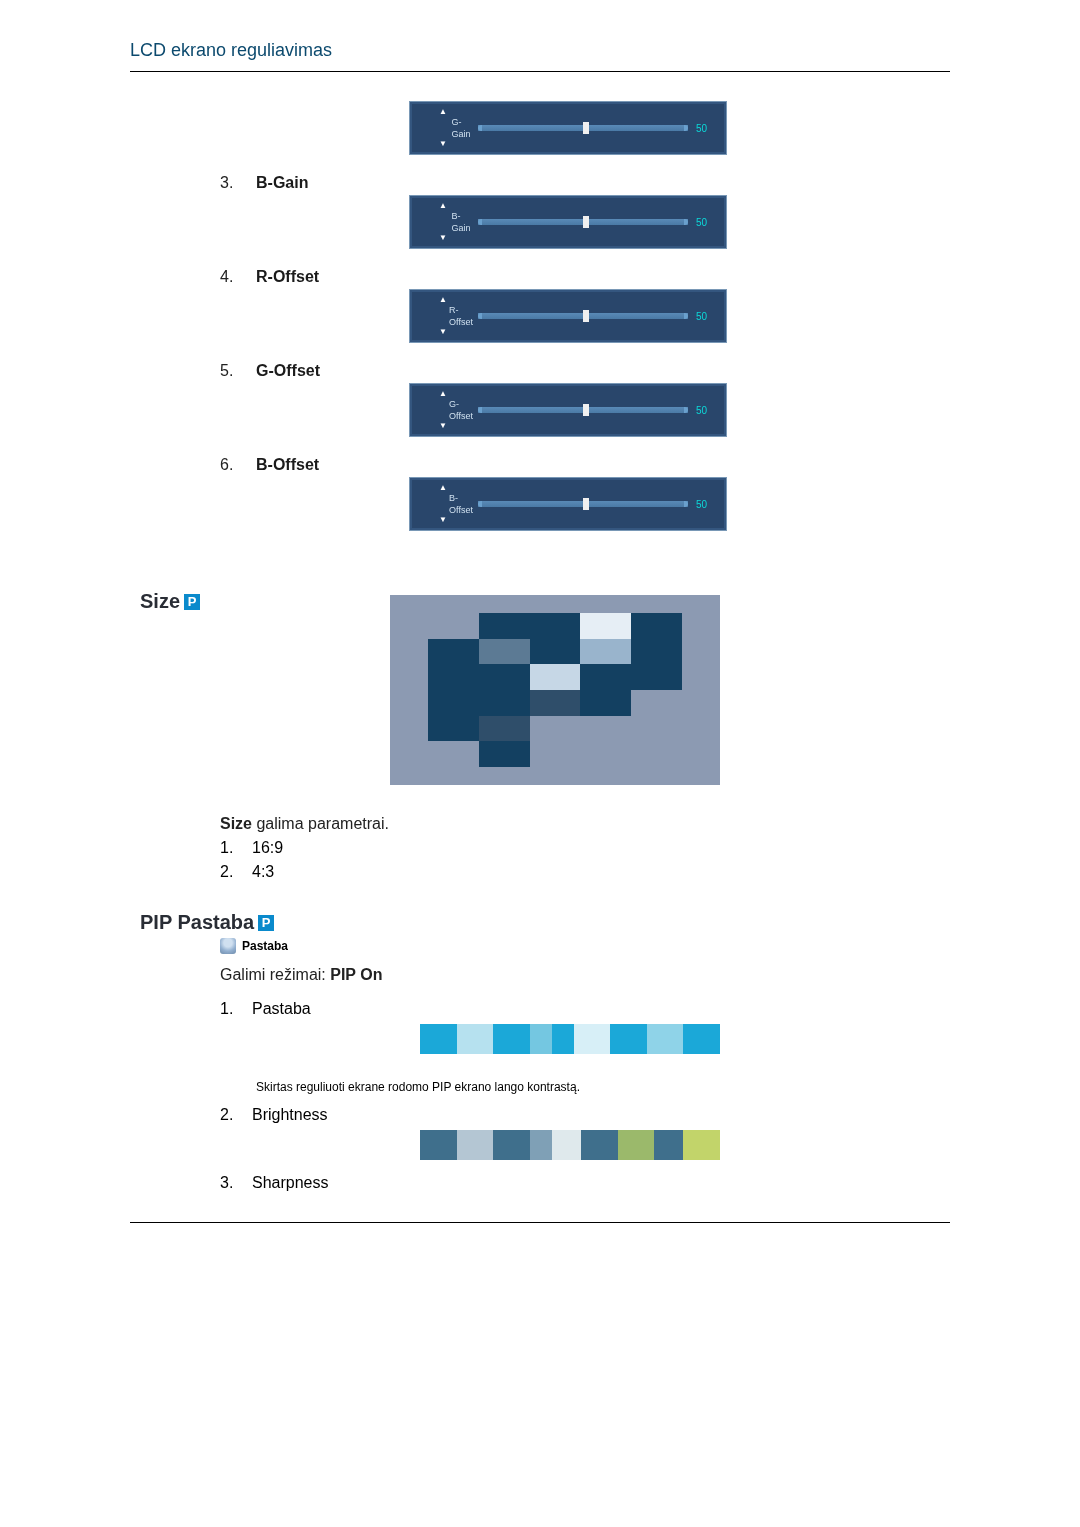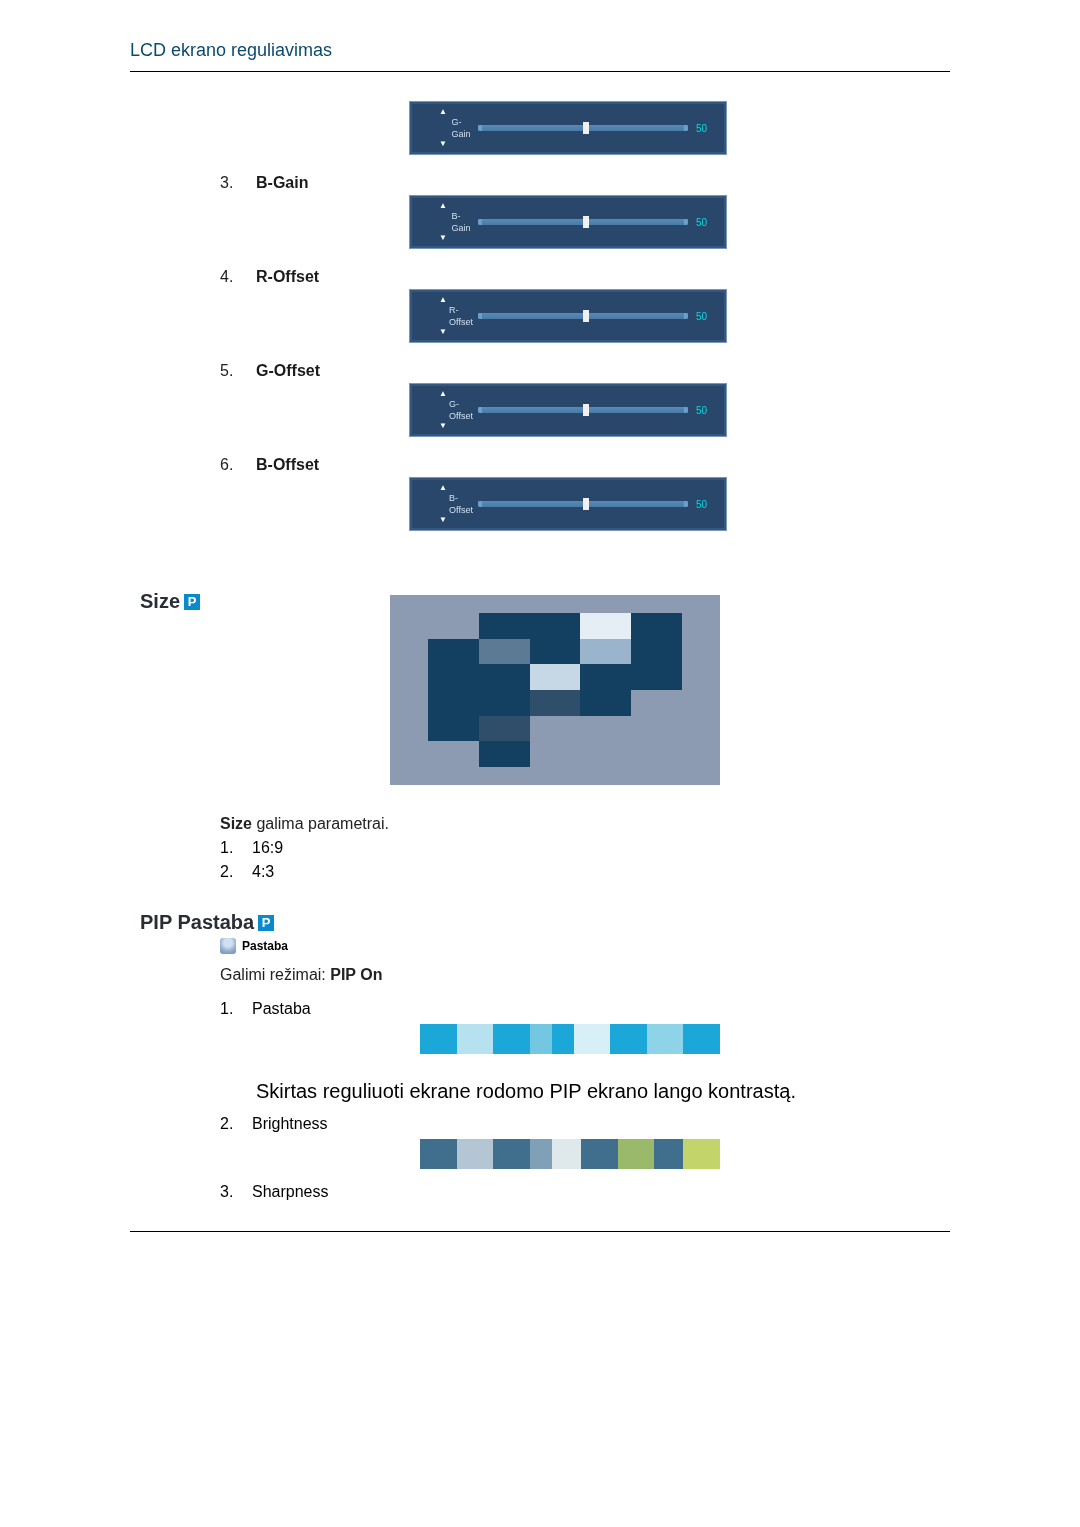--- a/index.html
+++ b/index.html
@@ -183,21 +183,21 @@
     margin: 6px 0 8px 290px;
     width: 300px;
   }
   .bar-img {
     width: 100%;
     height: 30px;
     display: flex;
   }
   .sub-para {
     padding: 18px 0 6px 126px;
-    font-size: 20px;
+    font-size: 12px;
   }
   .bot-hr {
     margin-top: 30px;
   }
 </style>
 </head>
 <body>
 
 <div class="page">
   <div class="header-title">LCD ekrano reguliavimas</div>

